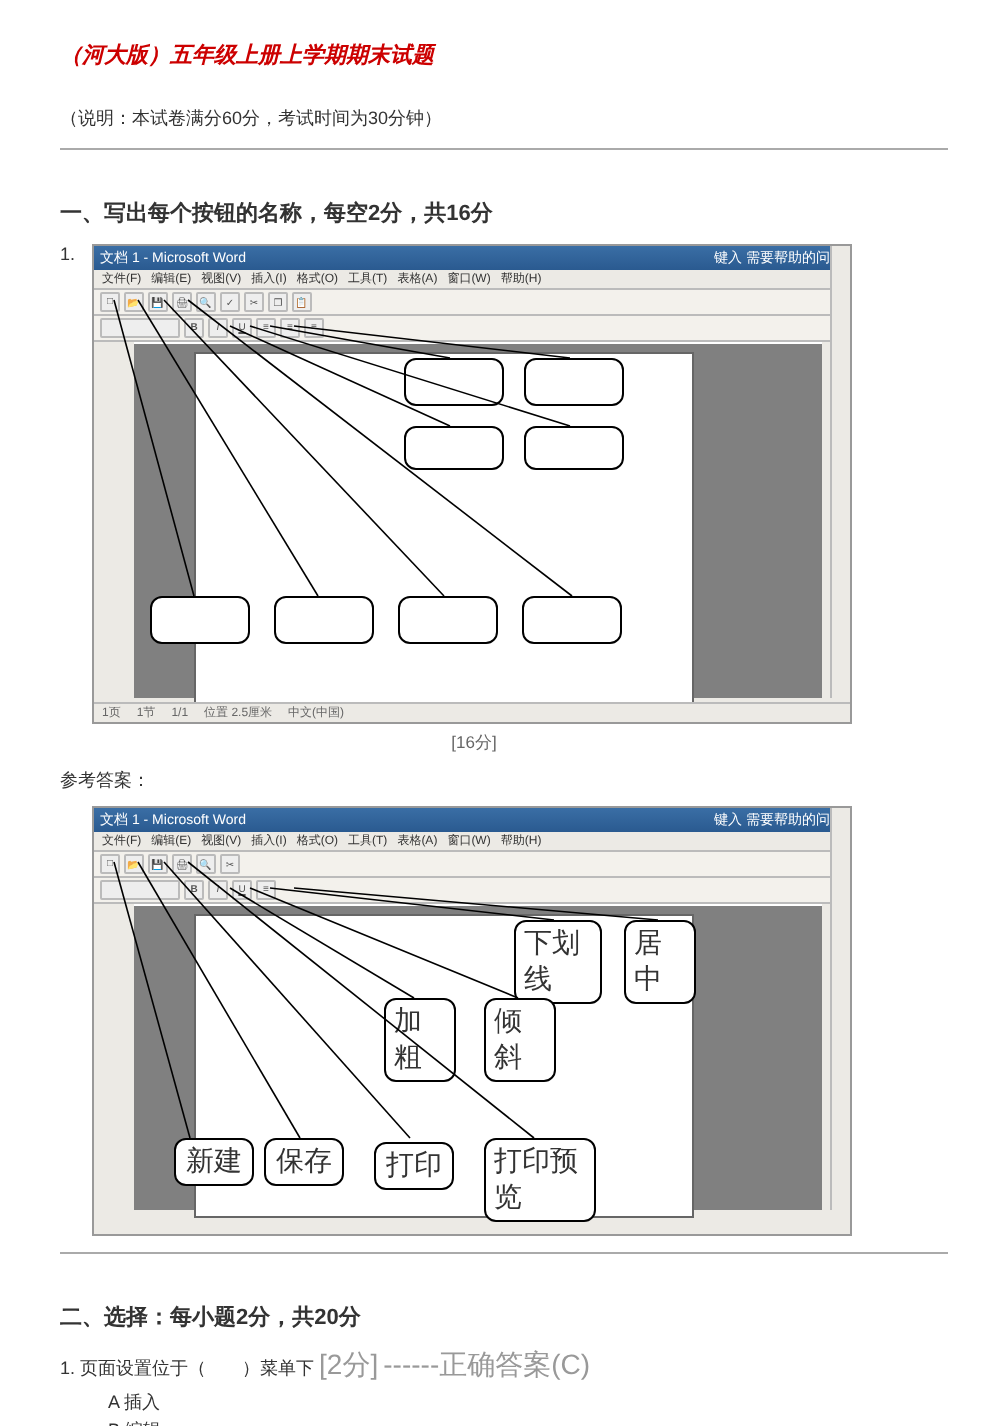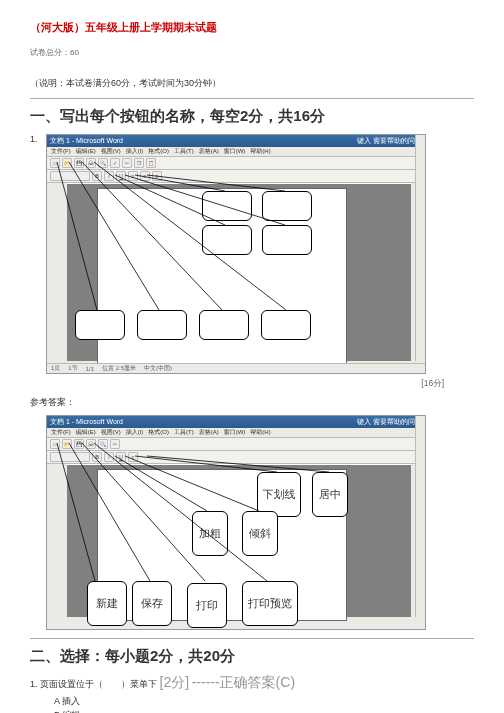--- a/index.html
+++ b/index.html
@@ -9,29 +9,30 @@
       width: 504px;
       font-size: 9px;
       color: #333;
       padding: 20px 30px;
     }
     .title {
       color: #c00;
       font-weight: bold;
       font-size: 11px;
       margin-bottom: 12px;
+      font-style: italic;
     }
     .meta { font-size: 8px; color: #666; line-height: 1.5; margin-bottom: 18px; }
     .note { font-size: 9px; color: #333; }
     .section-title {
       font-weight: bold;
-      font-size: 15px;
+      font-size: 11px;
       margin: 8px 0;
       border-top: 1px solid #aaa;
-      padding-top: 8px;
+      padding-top: 24px;
     }
     .q-row { display: flex; align-items: flex-start; gap: 6px; margin-bottom: 4px; }
     .q-num { font-size: 9px; min-width: 10px; }
     .word-img {
       width: 380px;
       height: 240px;
       border: 1px solid #999;
       position: relative;
       background: #eceae5;
       overflow: hidden;
@@ -42,40 +43,39 @@
     .tbtn { width:10px; height:10px; background:#eee; border:1px solid #bbb; border-radius:1px; font-size:5px; display:flex; align-items:center; justify-content:center; color:#555;}
     .doc-area { position:absolute; top:49px; left:20px; right:14px; bottom:12px; background:#808080; }
     .page { position:absolute; top:4px; left:30px; width:250px; height:100%; background:#fff; border:1px solid #666; }
     .ruler { height:10px; background:#fff; border-bottom:1px solid #bbb; position:absolute; top:48px; left:20px; right:14px; }
     .statusbar { position:absolute; bottom:0; left:0; right:0; height:10px; background:#eceae5; border-top:1px solid #bbb; font-size:6px; display:flex; gap:8px; align-items:center; padding:0 4px; color:#666; }
     .label-box {
       position:absolute;
       border:1.5px solid #000;
       border-radius:6px;
       background:#fff;
-      font-size:11px;
+      font-size:14px;
       display:flex; align-items:center; justify-content:center;
-      padding:14px 4px;
+      padding:2px 4px;
       min-height:14px;
       font-family:Liberation Mono, monospace;
     }
-    .score { color:#666; font-size:8.5px; text-align:right; padding-right:30px; margin-top:2px; }
+    .score { color:#666; font-size:8.5px; text-align:center; padding-right:30px; margin-top:2px; }
     .ans-title { font-size:9px; margin:6px 0; }
     .mc-stem { font-size:9px; margin:4px 0 2px 0; }
     .mc-ans { color:#999; font-size:14px; }
     .opts { margin-left:24px; font-size:9px; line-height:1.6; }
     .sidepanel { position:absolute; top:0; right:0; width:10px; bottom:12px; background:#eceae5; border-left:1px solid #bbb;}
   </style>
 </head>
 <body>
 
 <div class="title">（河大版）五年级上册上学期期末试题</div>
 
 <div class="meta">
-  <div>试卷总分：60</div>
 </div>
 
 <div class="note">（说明：本试卷满分60分，考试时间为30分钟）</div>
 
 <div class="section-title">一、写出每个按钮的名称，每空2分，共16分</div>
 
 <div class="q-row">
   <div class="q-num">1.</div>
 
   <div class="word-img">

